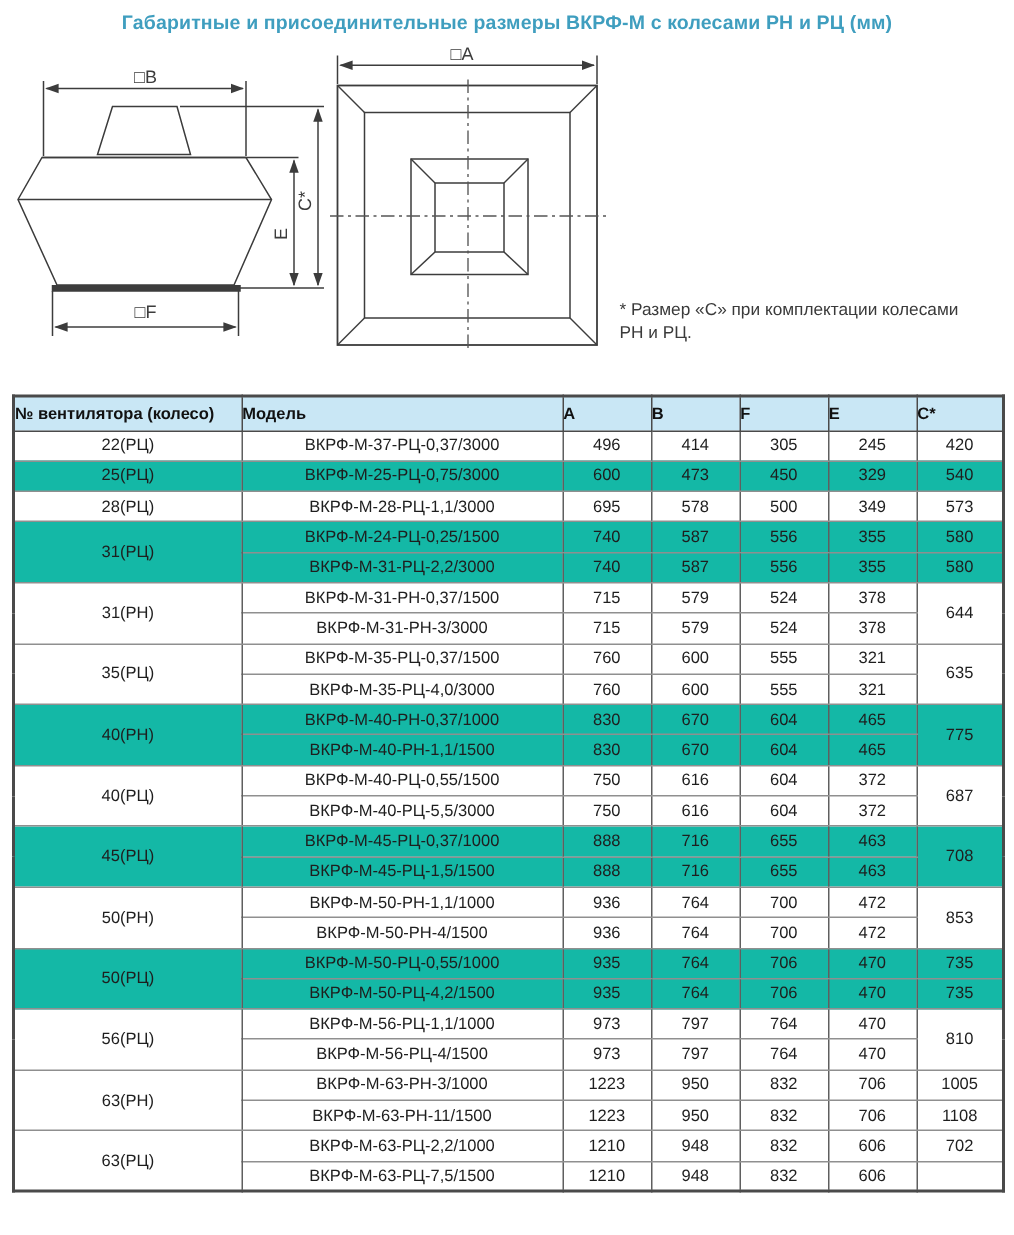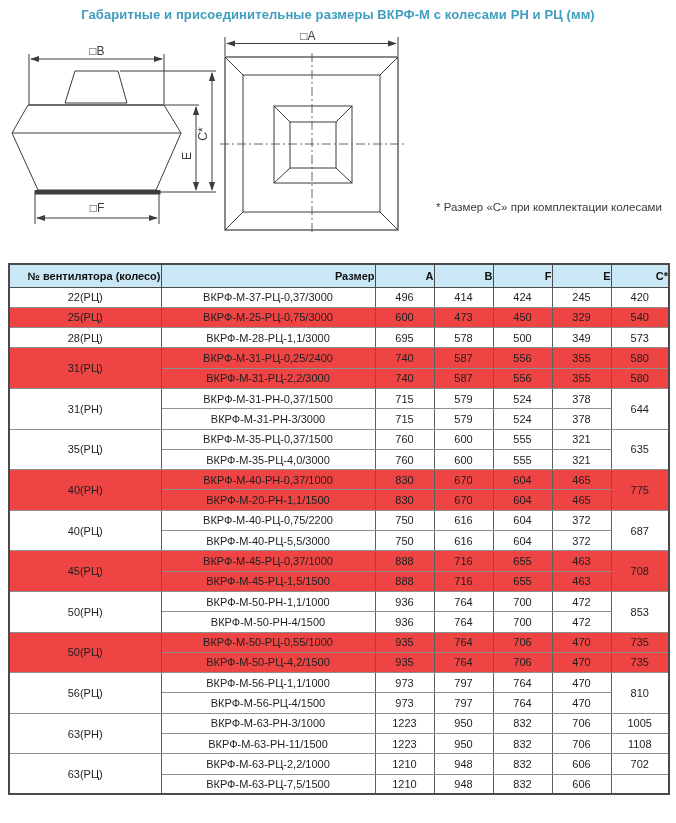--- a/index.html
+++ b/index.html
@@ -8,33 +8,33 @@
   .page { position:absolute; left:0; top:0; width:553px; height:823px; background:#fff; }
 
   .title { position:absolute; left:0; top:7px; width:676px; text-align:center;
            font-size:13px; font-weight:bold; color:#3f9ebf; letter-spacing:.1px; }
 
   svg text { font-family:"Liberation Sans", sans-serif; font-size:12px; fill:#3c3c3c; }
   .drawing { position:absolute; }
   #side-view { left:2px; top:38px; }
   #top-view  { left:220px; top:30px; }
 
-  .footnote { position:absolute; left:436px; top:200px; width:240px;
+  .footnote { position:absolute; left:413px; top:200px; width:240px;
               font-size:11.5px; line-height:1.32; color:#3a3a3a; }
 
   table.specs { position:absolute; left:8px; top:263px; width:660px;
                 border-collapse:collapse; table-layout:fixed;
                 font-size:11px; color:#1e1e1e; border:2px solid #4a4a4a; }
   table.specs th { background:#c9e7f5; font-weight:bold; height:23px;
-                   border:1px solid #4a4a4a; text-align:right; color:#111; }
+                   border:1px solid #4a4a4a; text-align:left; color:#111; }
   table.specs td { height:20.3px; text-align:center; vertical-align:middle;
                    border-left:1px solid #5f5f5f; border-right:1px solid #5f5f5f;
                    border-top:1px solid #8f8f8f; border-bottom:1px solid #8f8f8f; }
   table.specs tr.gs td { border-top:1.8px solid #4a4a4a; }
-  table.specs tr.blue td { background:#ef4444; }
+  table.specs tr.blue td { background:#14b8a6; }
   table.specs td.nt { border-top-style:hidden; }
 </style>
 </head>
 <body>
 
 <div class="page">
 
   <div class="title">Габаритные и присоединительные размеры ВКРФ-М с колесами РН и РЦ (мм)</div>
 
   <svg id="side-view" class="drawing" width="220" height="205" viewBox="0 0 220 205">
@@ -99,50 +99,51 @@
       <line x1="132" y1="153" x2="116" y2="138"></line>
 
       <line x1="92" y1="23" x2="92" y2="205" stroke="#555" stroke-width="0.9" stroke-dasharray="9 3 2 3"></line>
       <line x1="0" y1="114" x2="187" y2="114" stroke="#555" stroke-width="0.9" stroke-dasharray="9 3 2 3"></line>
     </g>
     <text x="88" y="10" text-anchor="middle">□A</text>
   </svg>
 
   <div class="footnote">
     <div>* Размер «С» при комплектации колесами</div>
+    <div>РН и РЦ.</div>
   </div>
 
   <table class="specs">
     <colgroup>
       <col style="width:152px">
         <col style="width:214px">
         <col style="width:59px">
       <col style="width:59px">
         <col style="width:59px">
         <col style="width:59px">
         <col style="width:58px">
     </colgroup>
     <thead>
       <tr>
         <th>№ вентилятора (колесо)</th>
-        <th>Размер</th>
+        <th>Модель</th>
         <th>A</th>
         <th>B</th>
         <th>F</th>
         <th>E</th>
         <th>C*</th>
       </tr>
     </thead>
     <tbody>
       <tr class="gs">
         <td>22(РЦ)</td>
         <td>ВКРФ-М-37-РЦ-0,37/3000</td>
         <td>496</td>
         <td>414</td>
-        <td>424</td>
+        <td>305</td>
         <td>245</td>
         <td>420</td>
       </tr>
       <tr class="gs blue">
         <td>25(РЦ)</td>
         <td>ВКРФ-М-25-РЦ-0,75/3000</td>
         <td>600</td>
         <td>473</td>
         <td>450</td>
         <td>329</td>
@@ -152,21 +153,21 @@
         <td>28(РЦ)</td>
         <td>ВКРФ-М-28-РЦ-1,1/3000</td>
         <td>695</td>
         <td>578</td>
         <td>500</td>
         <td>349</td>
         <td>573</td>
       </tr>
       <tr class="gs blue">
         <td rowspan="2">31(РЦ)</td>
-        <td>ВКРФ-М-31-РЦ-0,25/2400</td>
+        <td>ВКРФ-М-24-РЦ-0,25/1500</td>
         <td>740</td>
         <td>587</td>
         <td>556</td>
         <td>355</td>
         <td>580</td>
       </tr>
       <tr class="blue">
         <td>ВКРФ-М-31-РЦ-2,2/3000</td>
         <td>740</td>
         <td>587</td>
@@ -209,29 +210,29 @@
       <tr class="gs blue">
         <td rowspan="2">40(РН)</td>
         <td>ВКРФ-М-40-РН-0,37/1000</td>
         <td>830</td>
         <td>670</td>
         <td>604</td>
         <td>465</td>
         <td rowspan="2">775</td>
       </tr>
       <tr class="blue">
-        <td>ВКРФ-М-20-РН-1,1/1500</td>
+        <td>ВКРФ-М-40-РН-1,1/1500</td>
         <td>830</td>
         <td>670</td>
         <td>604</td>
         <td>465</td>
       </tr>
       <tr class="gs">
         <td rowspan="2">40(РЦ)</td>
-        <td>ВКРФ-М-40-РЦ-0,75/2200</td>
+        <td>ВКРФ-М-40-РЦ-0,55/1500</td>
         <td>750</td>
         <td>616</td>
         <td>604</td>
         <td>372</td>
         <td rowspan="2">687</td>
       </tr>
       <tr>
         <td>ВКРФ-М-40-РЦ-5,5/3000</td>
         <td>750</td>
         <td>616</td>

